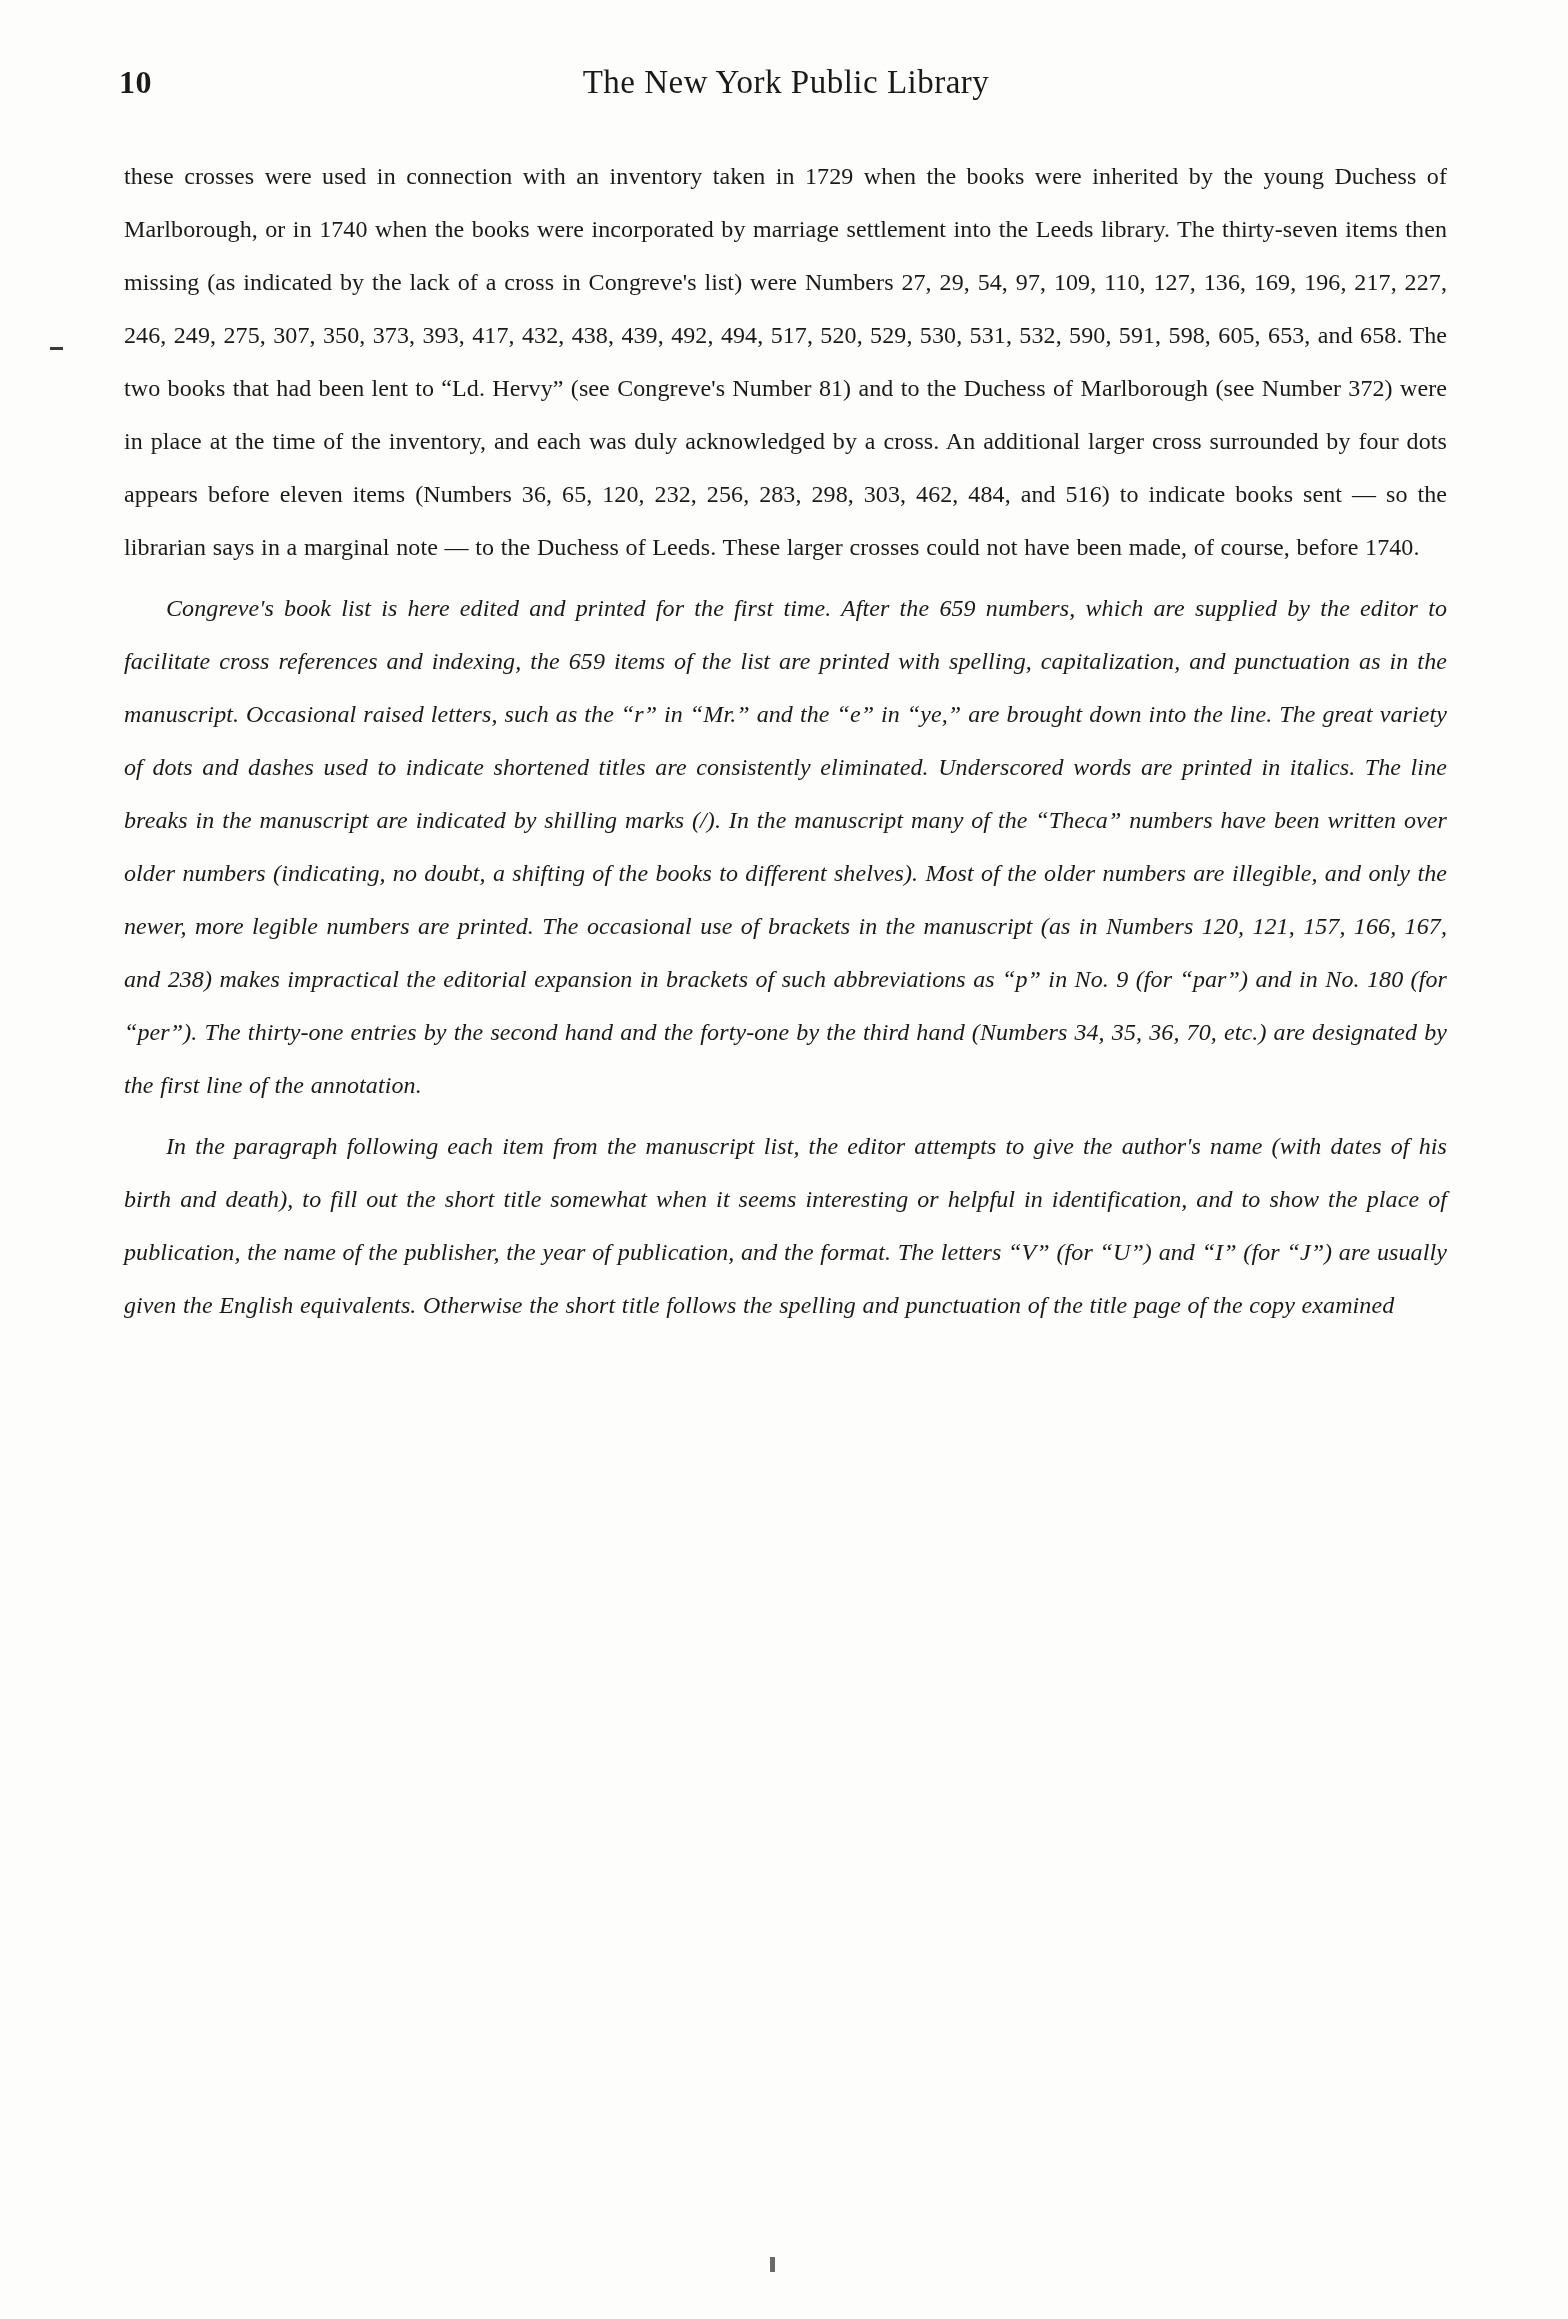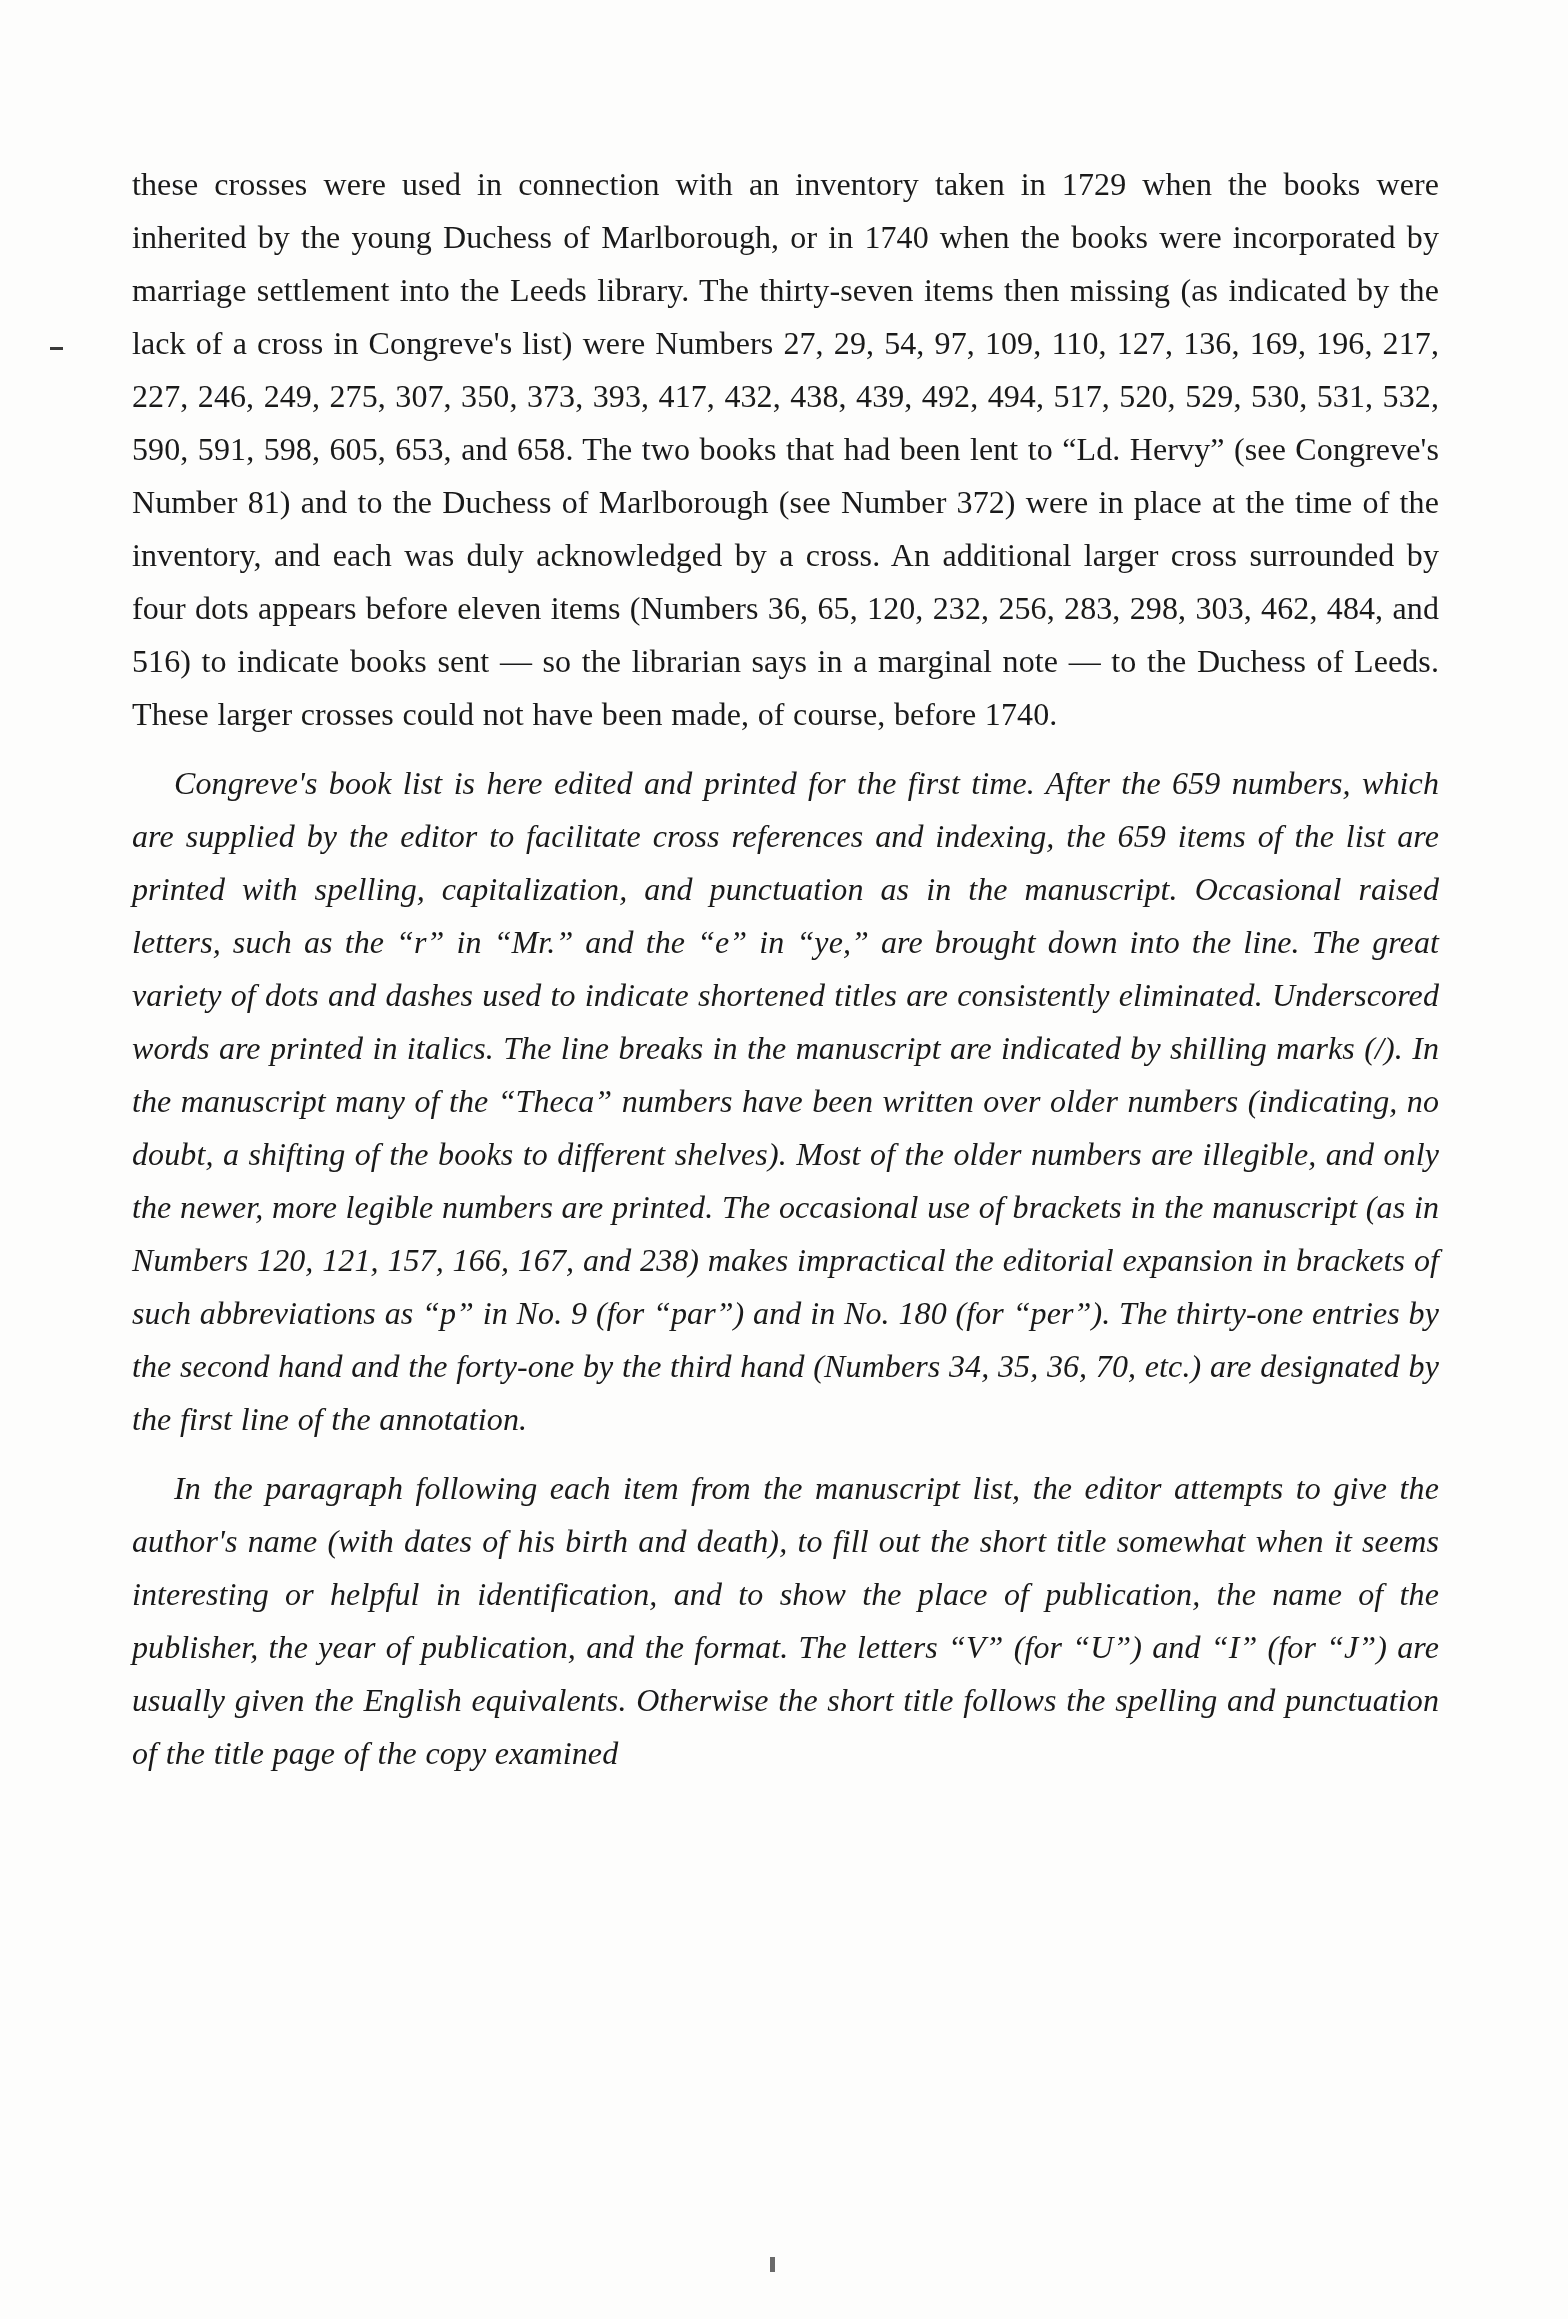--- a/index.html
+++ b/index.html
@@ -47,22 +47,22 @@
     font-size: 33px;
     letter-spacing: 0.5px;
   }
   .body-text {
     position: absolute;
     left: 116px;
     top: 142px;
     width: 1339px;
   }
   p {
-    margin: 16px;
-    font-size: 32px;
+    margin: 8px;
+    font-size: 24px;
     line-height: 53px;
     text-align: justify;
     text-justify: inter-word;
     letter-spacing: 0.1px;
     word-spacing: 0.5px;
   }
   p.indent {
     text-indent: 42px;
     font-style: italic;
   }
@@ -81,20 +81,24 @@
     width: 4.6px;
     height: 14.6px;
     background: #6a6a6a;
   }
 </style>
 </head>
 <body>
 
 <div class="page">
 
+  <div class="header">
+    <span class="folio">10</span>
+    <span class="running-title">The New York Public Library</span>
+  </div>
 
   <div class="tick-left"></div>
 
   <div class="body-text">
     <p>these crosses were used in connection with an inventory taken in 1729 when the books were inherited by the young Duchess of Marlborough, or in 1740 when the books were incorporated by marriage settlement into the Leeds library. The thirty-seven items then missing (as indicated by the lack of a cross in Congreve's list) were Numbers 27, 29, 54, 97, 109, 110, 127, 136, 169, 196, 217, 227, 246, 249, 275, 307, 350, 373, 393, 417, 432, 438, 439, 492, 494, 517, 520, 529, 530, 531, 532, 590, 591, 598, 605, 653, and 658. The two books that had been lent to “Ld. Hervy” (see Congreve's Number 81) and to the Duchess of Marlborough (see Number 372) were in place at the time of the inventory, and each was duly acknowledged by a cross. An additional larger cross surrounded by four dots appears before eleven items (Numbers 36, 65, 120, 232, 256, 283, 298, 303, 462, 484, and 516) to indicate books sent — so the librarian says in a marginal note — to the Duchess of Leeds. These larger crosses could not have been made, of course, before 1740.</p>
     <p class="indent">Congreve's book list is here edited and printed for the first time. After the 659 numbers, which are supplied by the editor to facilitate cross references and indexing, the 659 items of the list are printed with spelling, capitalization, and punctuation as in the manuscript. Occasional raised letters, such as the “r” in “Mr.” and the “e” in “ye,” are brought down into the line. The great variety of dots and dashes used to indicate shortened titles are consistently eliminated. Underscored words are printed in italics. The line breaks in the manuscript are indicated by shilling marks (/). In the manuscript many of the “Theca” numbers have been written over older numbers (indicating, no doubt, a shifting of the books to different shelves). Most of the older numbers are illegible, and only the newer, more legible numbers are printed. The occasional use of brackets in the manuscript (as in Numbers 120, 121, 157, 166, 167, and 238) makes impractical the editorial expansion in brackets of such abbreviations as “p” in No. 9 (for “par”) and in No. 180 (for “per”). The thirty-one entries by the second hand and the forty-one by the third hand (Numbers 34, 35, 36, 70, etc.) are designated by the first line of the annotation.</p>
     <p class="indent">In the paragraph following each item from the manuscript list, the editor attempts to give the author's name (with dates of his birth and death), to fill out the short title somewhat when it seems interesting or helpful in identification, and to show the place of publication, the name of the publisher, the year of publication, and the format. The letters “V” (for “U”) and “I” (for “J”) are usually given the English equivalents. Otherwise the short title follows the spelling and punctuation of the title page of the copy examined</p>
   </div>
 
   <div class="tick-bottom"></div>

